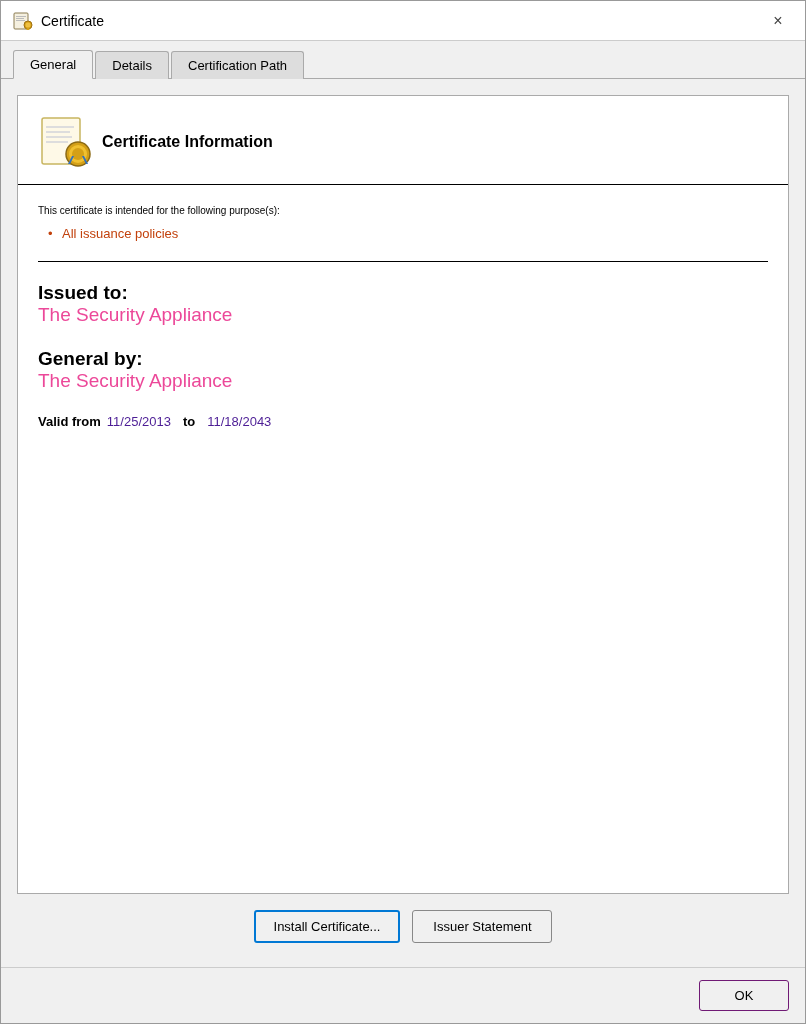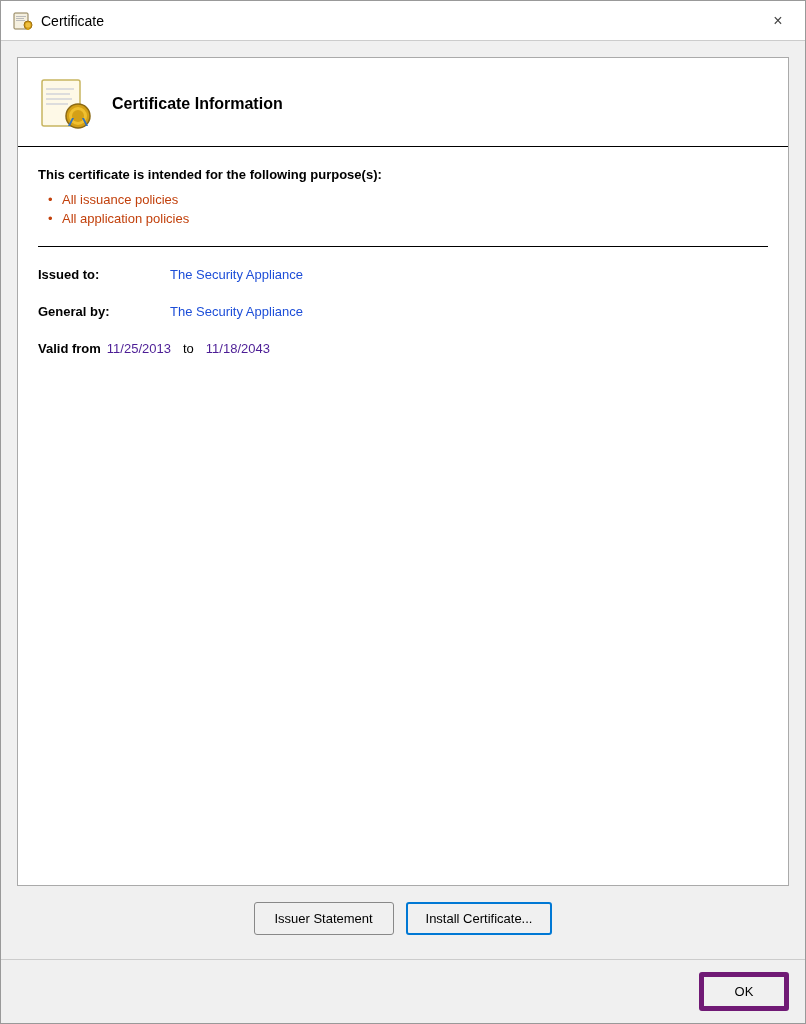--- a/index.html
+++ b/index.html
@@ -113,21 +113,21 @@
       background: #ffffff;
       flex: 1;
       padding: 0;
       display: flex;
       flex-direction: column;
     }
 
     .cert-header {
       display: flex;
       align-items: center;
-      gap: 18px;
+      gap: 8px;
       padding: 18px 20px 14px 20px;
       border-bottom: 1px solid #000;
     }
 
     .cert-icon {
       width: 56px;
       height: 56px;
       flex-shrink: 0;
       position: relative;
     }
@@ -147,22 +147,22 @@
     .cert-body {
       padding: 20px 20px;
       flex: 1;
     }
 
     .cert-purpose {
       margin-bottom: 16px;
     }
 
     .cert-purpose-heading {
-      font-size: 13px;
-      font-weight: bold;
+      font-size: 10px;
+      font-weight: normal;
       color: #000;
       margin-bottom: 10px;
     }
 
     .cert-purpose-list {
       list-style: none;
       padding-left: 10px;
     }
 
     .cert-purpose-list li {
@@ -182,54 +182,54 @@
     .cert-divider {
       border: none;
       border-top: 1px solid #000;
       margin: 20px 0;
     }
 
     .cert-field {
       display: flex;
       align-items: baseline;
       margin-bottom: 22px;
-      font-size: 13px;
+      font-size: 19px;
+      flex-direction: column;
     }
 
     .cert-field-label {
       font-weight: bold;
       min-width: 100px;
       margin-right: 8px;
       color: #000;
     }
 
     .cert-field-value {
-      color: #1d4ed8;
-      margin-left: 24px;
+      color: #ec4899;
     }
 
     .cert-valid-row {
       display: flex;
       align-items: center;
       gap: 6px;
       font-size: 13px;
       margin-bottom: 22px;
     }
 
     .cert-valid-label {
       font-weight: bold;
       color: #000;
     }
 
     .cert-valid-date {
       color: #4c1d95;
     }
 
     .cert-valid-to {
-      font-weight: normal;
+      font-weight: bold;
       color: #000;
       margin: 0 6px;
     }
 
     .button-row {
       display: flex;
       justify-content: center;
       gap: 12px;
       padding: 16px 0 8px 0;
     }
@@ -262,21 +262,21 @@
       border-top: 1px solid #ccc;
       background: #f0f0f0;
     }
 
     .ok-btn {
       min-width: 90px;
       padding: 7px 18px;
       font-size: 13px;
       cursor: pointer;
       border-radius: 3px;
-      border: 5px solid #701a75;
+      border: 1px solid #701a75;
       background: #f0f0f0;
     }
   </style>
 </head>
 <body>
 
 <div class="window">
 
   <div class="title-bar">
     <div class="title-bar-left">
@@ -290,20 +290,25 @@
           <circle cx="15" cy="14" r="4" fill="#d4a017" stroke="#a07010" stroke-width="1"></circle>
           <circle cx="15" cy="14" r="2.5" fill="#f0c040"></circle>
           <rect x="13.5" y="17" width="3" height="2" fill="#d4a017"></rect>
         </svg>
       </div>
       <span class="title-text">Certificate</span>
     </div>
     <button class="close-btn">×</button>
   </div>
 
+  <div class="tab-bar">
+    <div class="tab active">General</div>
+    <div class="tab">Details</div>
+    <div class="tab">Certification Path</div>
+  </div>
 
   <div class="tab-content">
     <div class="cert-panel">
 
       <div class="cert-header">
         <div class="cert-icon">
           <svg width="56" height="56" viewBox="0 0 56 56">
 
             <rect x="4" y="4" width="38" height="46" rx="2" fill="#fef9e7" stroke="#c8b560" stroke-width="1.5"></rect>
 
@@ -322,21 +327,20 @@
           </svg>
         </div>
         <span class="cert-title">Certificate Information</span>
       </div>
 
       <div class="cert-body">
         <div class="cert-purpose">
           <div class="cert-purpose-heading">This certificate is intended for the following purpose(s):</div>
           <ul class="cert-purpose-list">
             <li>All issuance policies</li>
-            <li>All application policies</li>
           </ul>
         </div>
 
         <hr class="cert-divider">
 
         <div class="cert-field">
           <span class="cert-field-label">Issued to:</span>
           <span class="cert-field-value">The Security Appliance</span>
         </div>
 
@@ -349,22 +353,22 @@
           <span class="cert-valid-label">Valid from</span>
           <span class="cert-valid-date">11/25/2013</span>
           <span class="cert-valid-to">to</span>
           <span class="cert-valid-date">11/18/2043</span>
         </div>
       </div>
 
     </div>
 
     <div class="button-row">
+      <button class="btn btn-primary">Install Certificate...</button>
       <button class="btn">Issuer Statement</button>
-      <button class="btn btn-primary">Install Certificate...</button>
     </div>
   </div>
 
   <div class="bottom-bar">
     <button class="ok-btn">OK</button>
   </div>
 
 </div>
 
 </body></html>

